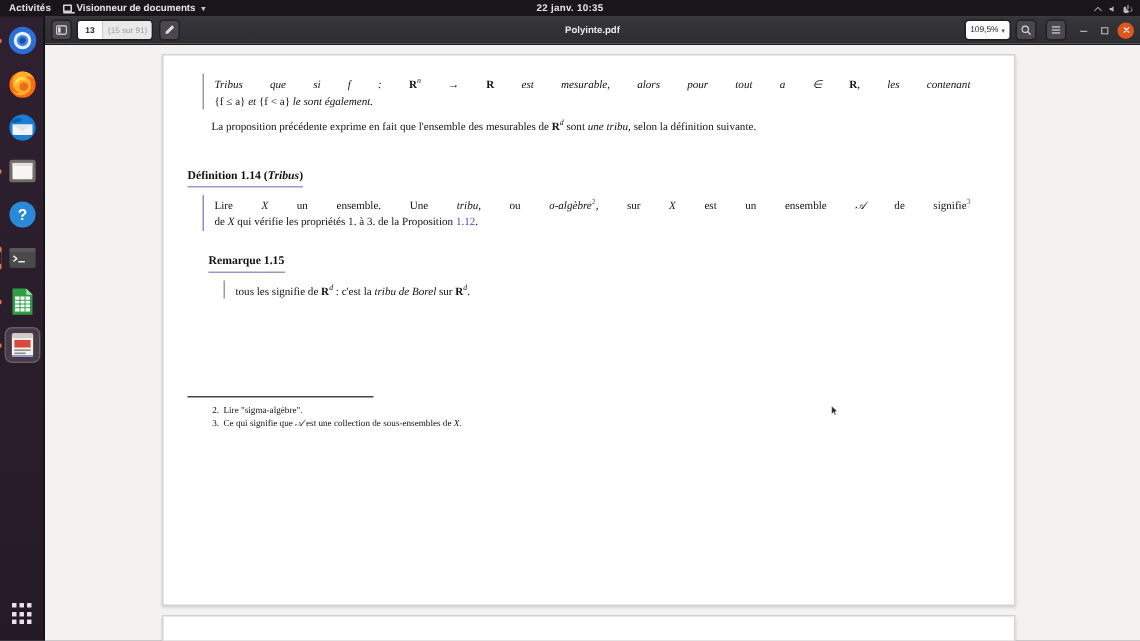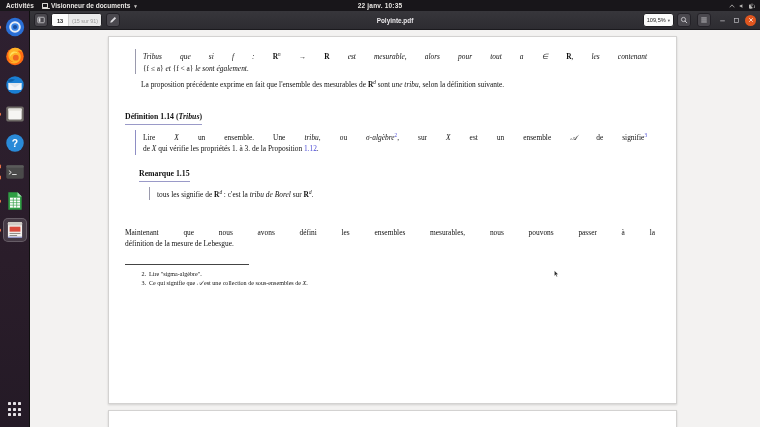--- a/index.html
+++ b/index.html
@@ -404,28 +404,20 @@
           <div>
             <span class="head">Remarque 1.15</span>
           </div>
           <div class="quote" style="margin-top:5px; width:512px; margin-left:10px;">
             <p style="text-align:left;">
               <span>tous les signifie de </span><span class="mathbf">R</span><span class="sup ital">d</span><span> : c'est la </span><span class="ital">tribu de Borel</span><span> sur </span><span class="mathbf">R</span><span class="sup ital">d</span><span>.</span>
             </p>
           </div>
         </div>
 
-        <div class="blk" style="left:16px; top:190px; width:530px;">
-          <p style="text-align:justify; text-align-last:justify;">
-            <span>Maintenant que nous avons défini les ensembles mesurables, nous pouvons passer à la</span>
-          </p>
-          <p style="text-align:left;">
-            <span>définition de la mesure de Lebesgue.</span>
-          </p>
-        </div>
 
         <div class="blk" style="left:16px; top:227px;">
           <div class="fnrule"></div>
         </div>
 
         <div class="blk fn" style="left:16px; top:233px; width:520px;">
           <div class="fn-row">
             <span class="n">2.</span>
             <span>Lire "sigma-algèbre".</span>
           </div>

